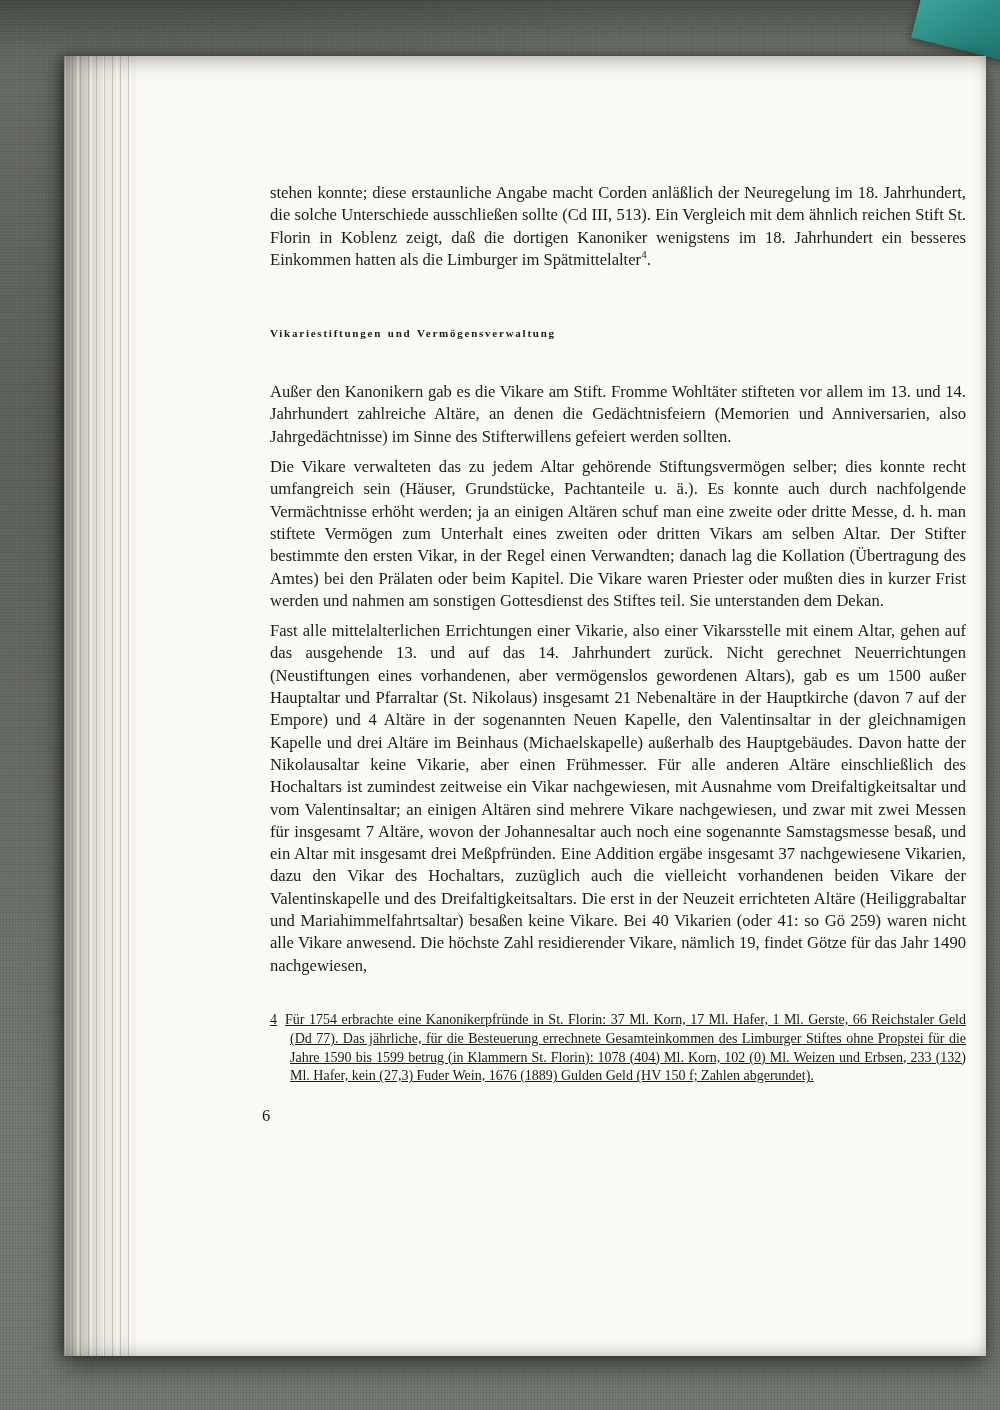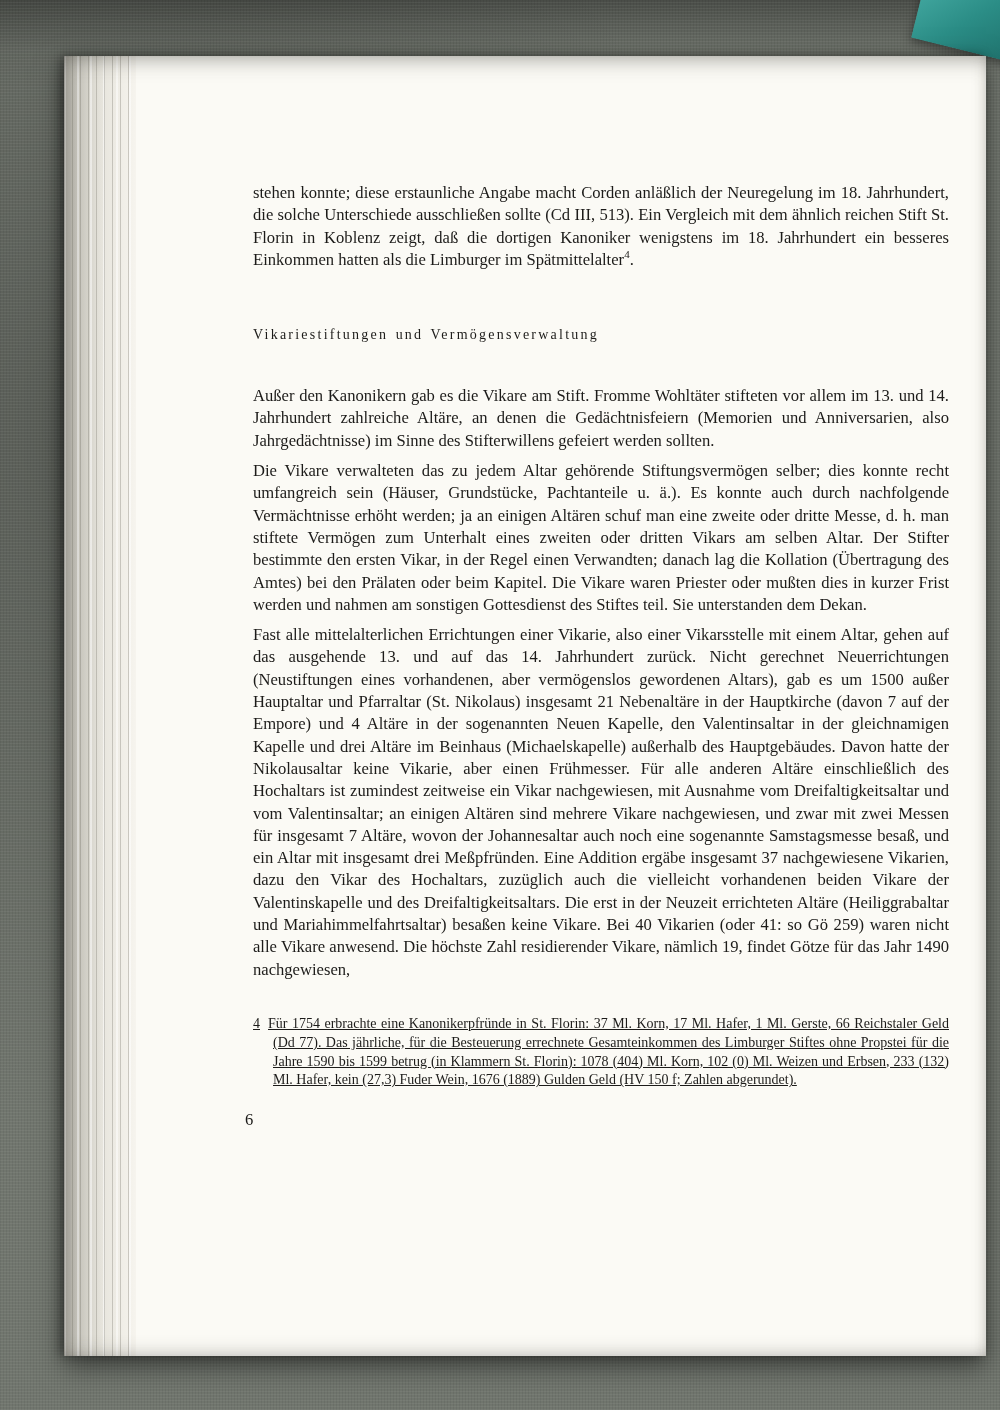--- a/index.html
+++ b/index.html
@@ -56,37 +56,37 @@
     left: 0; top: 0; bottom: 0;
     width: 72px;
     background-image:
       repeating-linear-gradient(90deg, rgba(125,122,112,0.35) 0 1px, transparent 1px 8px),
       repeating-linear-gradient(90deg, rgba(255,255,255,0.5) 0 2px, transparent 2px 13px),
       linear-gradient(90deg, #bdbbb2 0%, #e8e6de 55%, #f6f4ee 100%);
   }
 
   .content {
     position: absolute;
-    left: 189px; top: 126px;
+    left: 206px; top: 126px;
     width: 696px;
     color: #1c1b19;
   }
 
   .para {
     margin: 0 0 8px 0;
     font-size: 16.6px;
     line-height: 22.3px;
     text-align: justify;
   }
   .para sup { font-size: 11px; line-height: 0; }
 
   .section-heading {
     margin: 56px 0 42px 0;
-    font-size: 14px;
-    font-weight: 400;
+    font-size: 11px;
+    font-weight: 700;
     letter-spacing: 0.16em;
     word-spacing: 0.12em;
     color: #1c1b19;
   }
 
   .footnote {
     margin-top: 34px;
     padding-left: 20px;
     text-indent: -20px;
     font-size: 14px;

